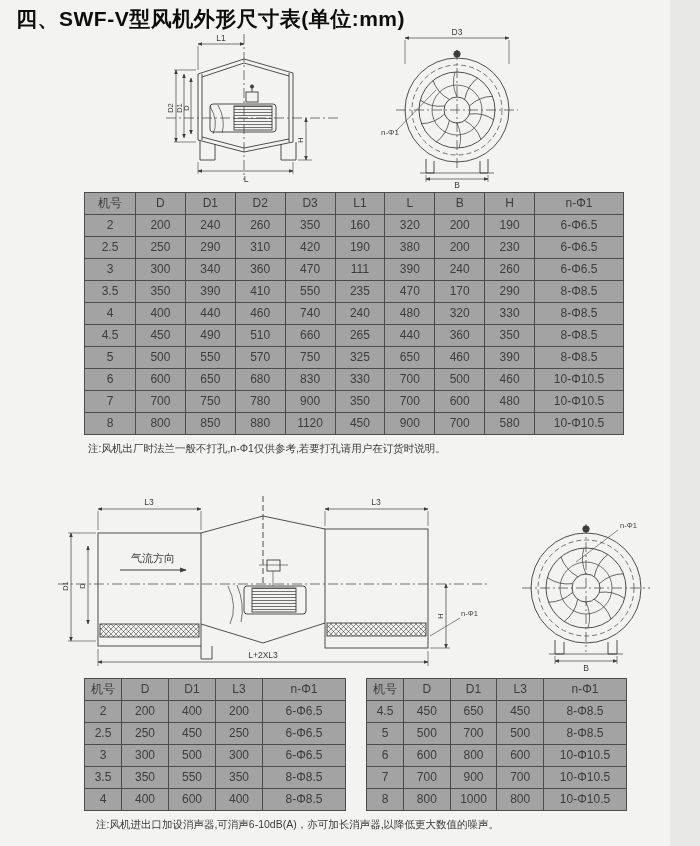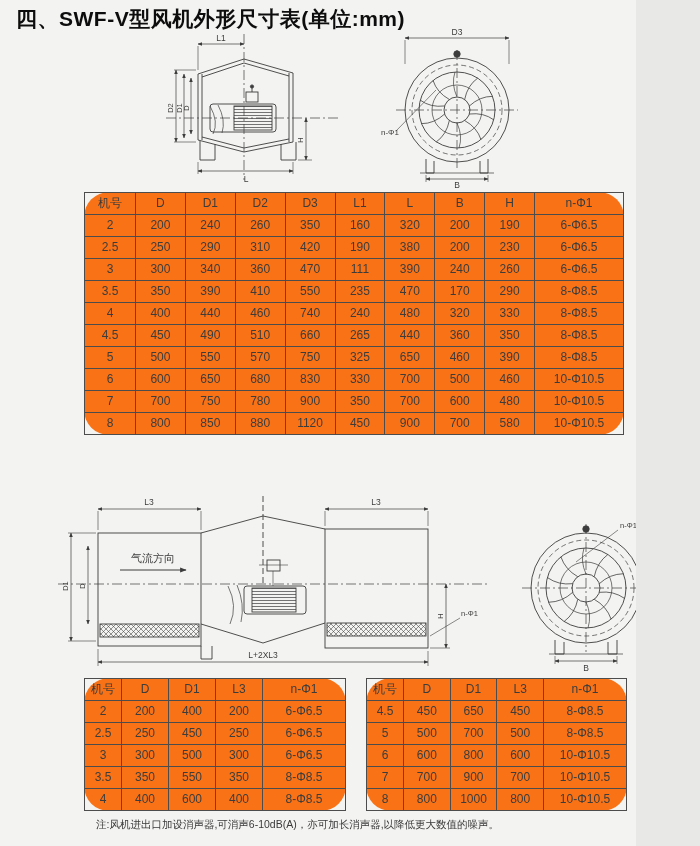--- a/index.html
+++ b/index.html
@@ -1,30 +1,30 @@
 <!DOCTYPE html>
 <html><head>
 <meta charset="utf-8">
 <style>
   html,body{margin:0;padding:0;}
   body{font-family:"Liberation Sans","DejaVu Sans",sans-serif;background:#e8e8e6;}
-  .page{position:relative;width:636px;height:846px;background:#f3f3f1;overflow:hidden;}
+  .page{position:relative;width:636px;height:846px;background:#f3f3f1;overflow:hidden;padding-left:34px;}
   .sec-title{position:absolute;margin:0;font-size:21px;font-weight:bold;color:#0d0d0d;letter-spacing:0.5px;white-space:nowrap;}
   .t1{left:16px;top:5px;}
   .t2{left:16px;top:457px;}
   .note{position:absolute;margin:0;font-size:10.5px;color:#3a3a3a;white-space:nowrap;}
   .n1{left:88px;top:442px;}
   .n2{left:96px;top:818px;}
   .drawing{position:absolute;}
   .d1{left:138px;top:30px;}
   .d2{left:380px;top:26px;}
   .d3{left:56px;top:494px;}
   .d4{left:500px;top:496px;}
   svg text{font-family:"Liberation Sans","DejaVu Sans",sans-serif;fill:#3c3c3c;}
-  table.dim-table{position:absolute;border-collapse:collapse;table-layout:fixed;background:#f97316;border-radius:25px;}
+  table.dim-table{position:absolute;border-collapse:collapse;table-layout:fixed;background:#a3a3a3;}
   .dim-table th,.dim-table td{border:1px solid #4c4c4c;text-align:center;vertical-align:middle;
     font-size:12px;font-weight:normal;color:#3c3c3c;padding:0;height:21px;line-height:21px;overflow:hidden;}
   .t-main{left:84px;top:192px;width:540px;}
   .t-main th:first-child{width:50px;}
   .t-main th:last-child{width:88px;}
   .t-left{left:84px;top:678px;width:262px;}
   .t-right{left:366px;top:678px;width:261px;}
   .t-left th:first-child,.t-right th:first-child{width:36px;}
   .t-left th:last-child,.t-right th:last-child{width:82px;}
 </style>
@@ -275,20 +275,21 @@
           <td>1120</td>
           <td>450</td>
           <td>900</td>
           <td>700</td>
           <td>580</td>
           <td>10-Φ10.5</td>
         </tr>
       </tbody>
     </table>
 
+  <p class="note n1">注:风机出厂时法兰一般不打孔,n-Φ1仅供参考,若要打孔请用户在订货时说明。</p>
 
 
   <svg class="drawing d3" width="434" height="180" viewBox="0 0 434 180">
     <defs>
       <marker id="ar3" viewBox="0 0 10 10" refX="9" refY="5" markerWidth="6.5" markerHeight="6.5" orient="auto-start-reverse">
         <path d="M0,1L10,5L0,9z" fill="#3c3c3c"></path>
       </marker>
       <pattern id="hm3" width="4" height="3" patternUnits="userSpaceOnUse">
         <path d="M0,1.5H4" stroke="#3c3c3c" stroke-width="0.7"></path>
       </pattern>

